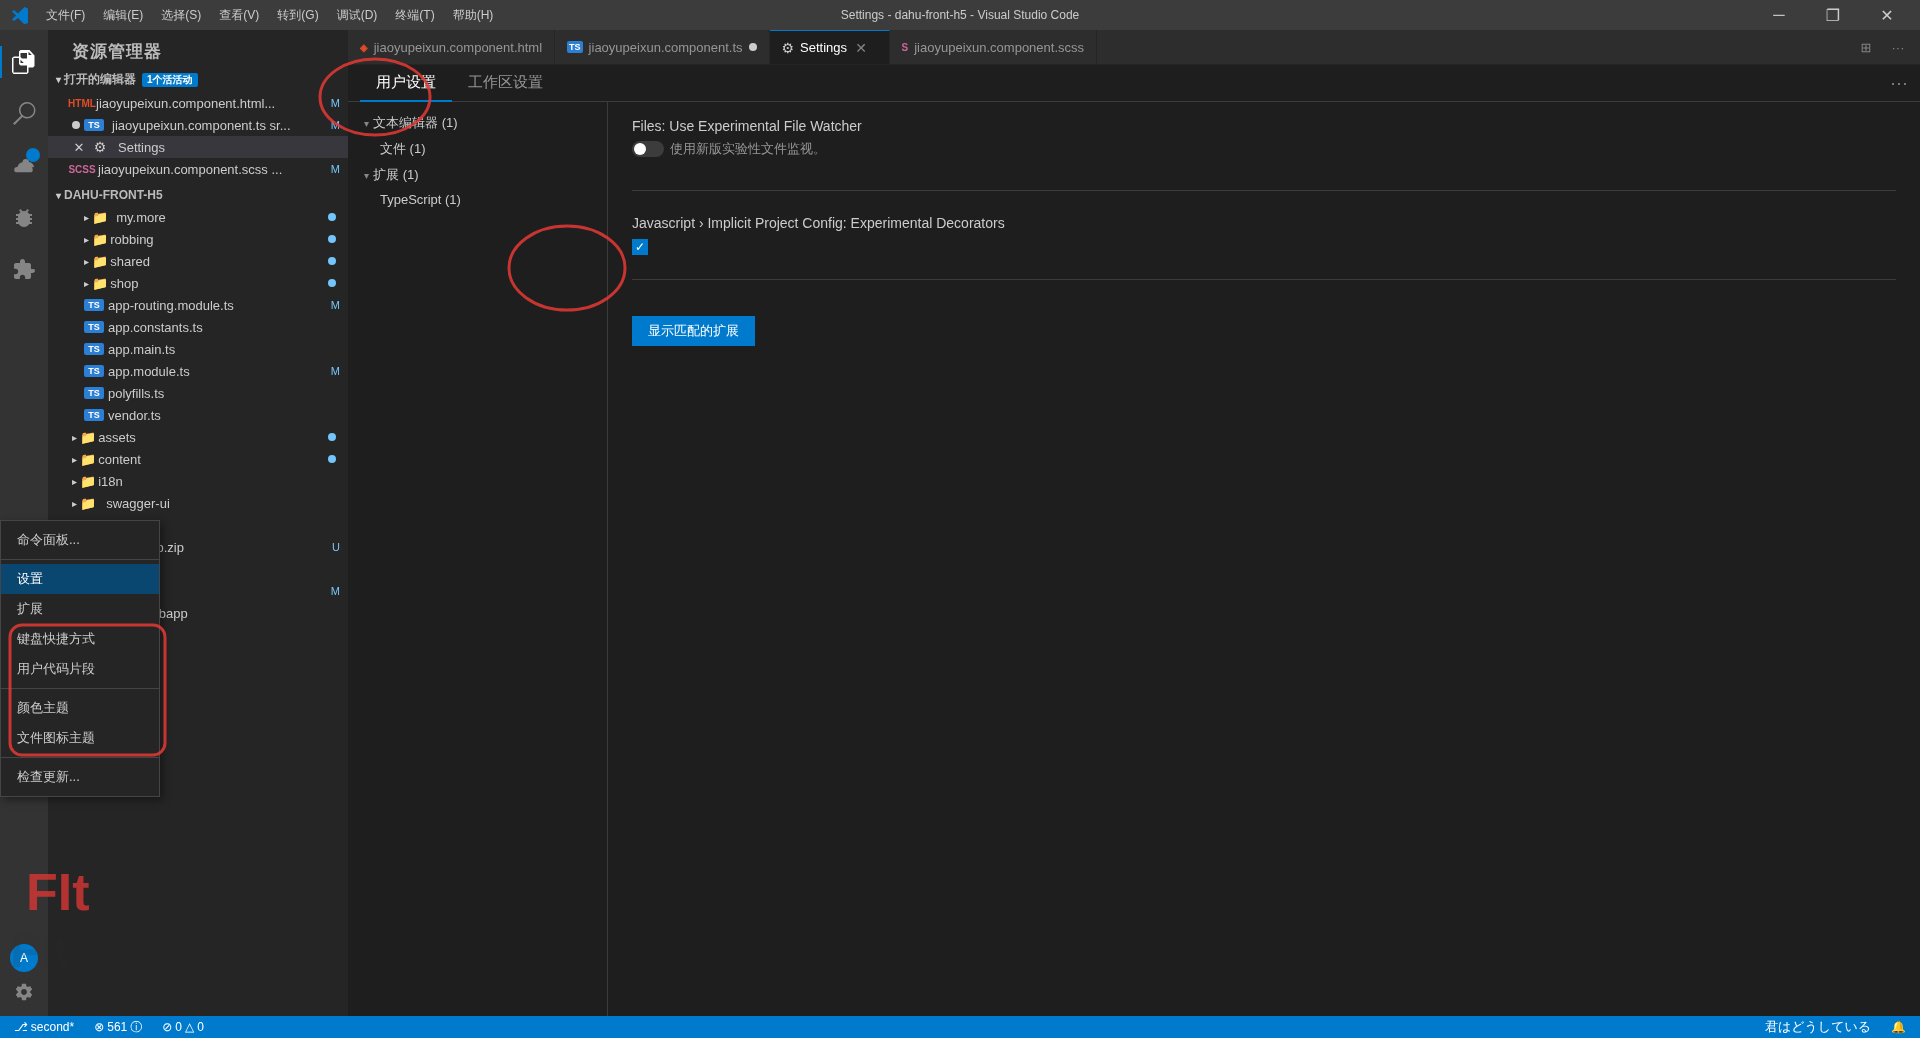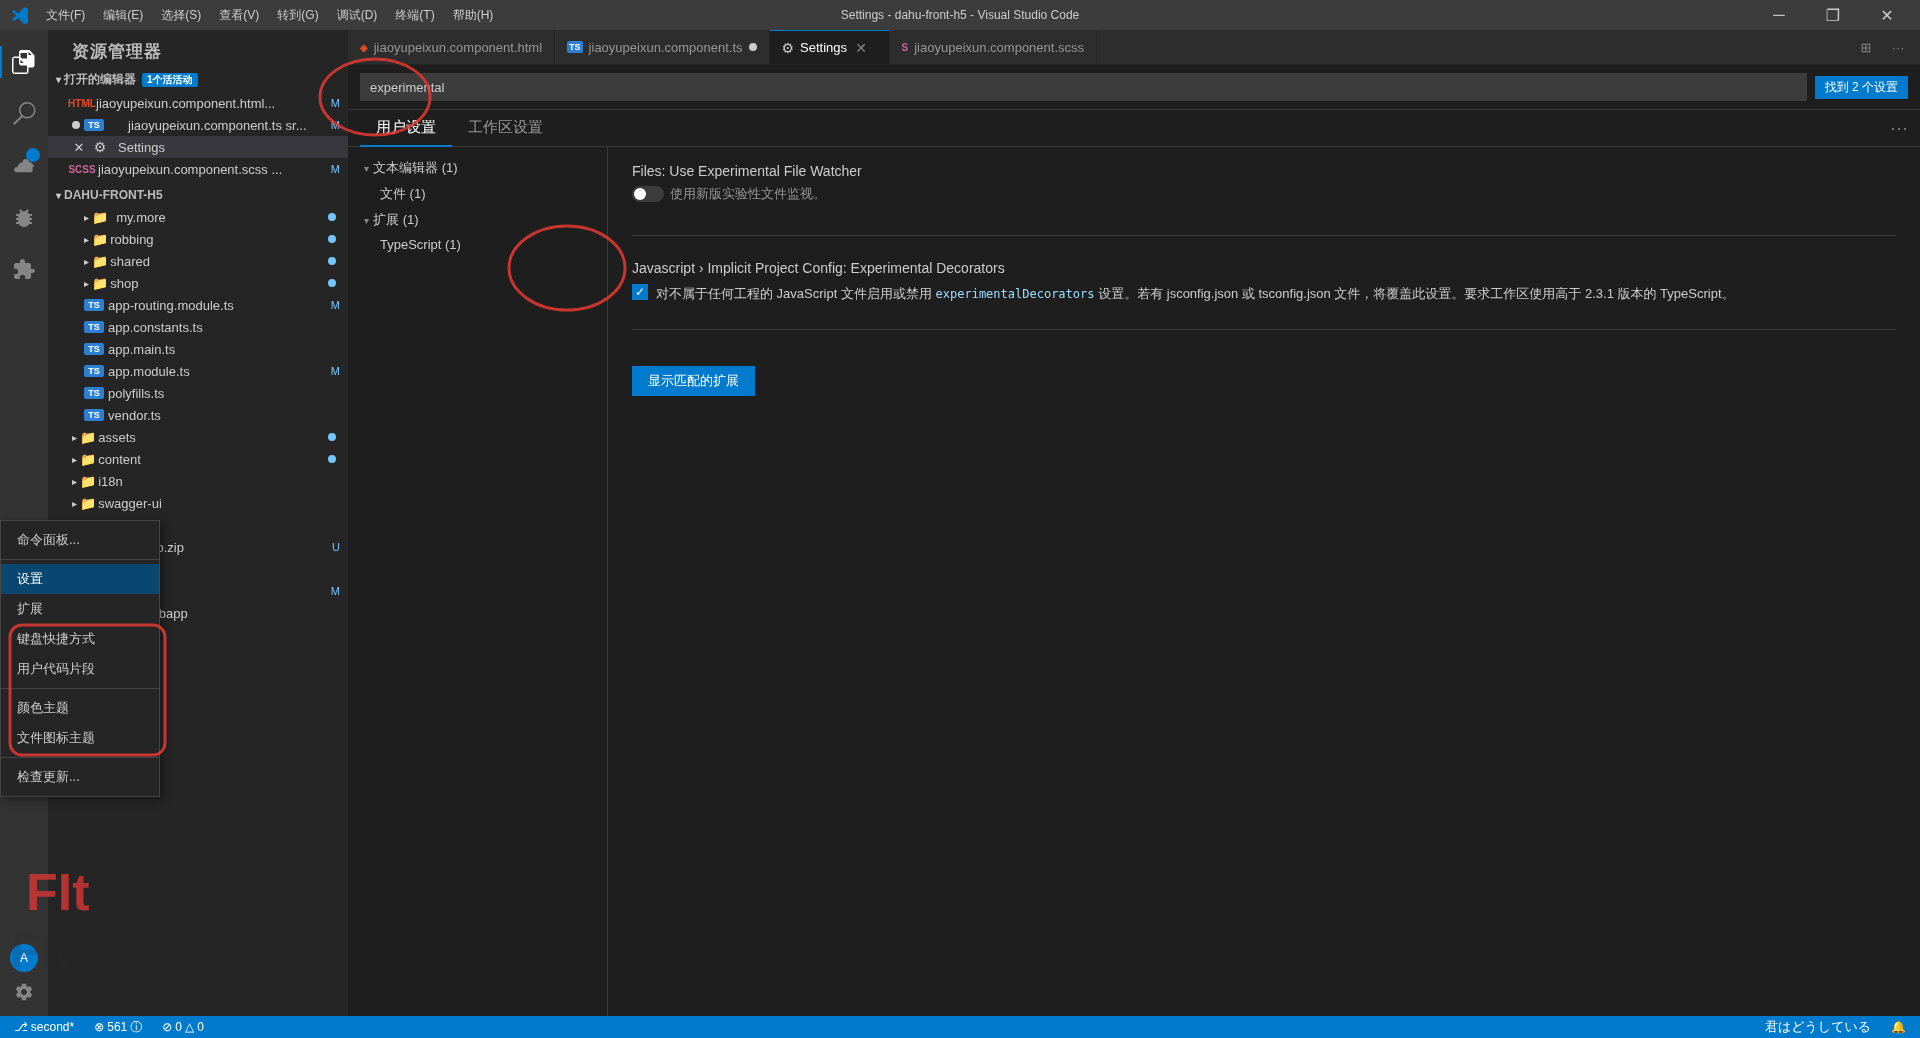--- a/index.html
+++ b/index.html
@@ -563,21 +563,21 @@
     </div>
 
     <div class="tree-item indent1">
       <span class="file-icon" style="color:#e34c26;font-size:10px;font-weight:bold;">HTML</span>
       <span>jiaoyupeixun.component.html...</span>
       <span class="badge-m">M</span>
     </div>
     <div class="tree-item indent1">
       <span style="width:8px;height:8px;border-radius:50%;background:#cccccc;margin-right:4px;flex-shrink:0;"></span>
       <span class="file-icon" style="color:white;background:#2b7fd4;font-size:9px;font-weight:bold;padding:1px 2px;border-radius:2px;">TS</span>
-      <span style="margin-left:20px;">jiaoyupeixun.component.ts sr...</span>
+      <span style="margin-left:4px;">jiaoyupeixun.component.ts sr...</span>
       <span class="badge-m">M</span>
     </div>
     <div class="tree-item active indent1">
       <span style="width:14px;height:14px;display:flex;align-items:center;justify-content:center;margin-right:4px;">✕</span>
       <span class="file-icon" style="color:#cccccc;font-size:14px;">⚙</span>
       <span style="margin-left:4px;">Settings</span>
     </div>
     <div class="tree-item indent1">
       <span class="file-icon" style="color:#cc6699;font-size:10px;font-weight:bold;">SCSS</span>
       <span style="margin-left:2px;">jiaoyupeixun.component.scss ...</span>
@@ -652,21 +652,21 @@
       <span class="badge-dot"></span>
     </div>
     <div class="tree-item indent1">
       <span class="folder-arrow">▸</span>
       <span>📁</span>
       <span style="margin-left:2px;">i18n</span>
     </div>
     <div class="tree-item indent1">
       <span class="folder-arrow">▸</span>
       <span>📁</span>
-      <span style="margin-left:2px;">swagger-ui</span>
+      <span style="margin-left:10px;">swagger-ui</span>
     </div>
     <div class="tree-item indent1">
       <span class="file-icon" style="color:#e34c26;font-size:10px;font-weight:bold;margin-right:4px;">◈</span>
       <span>404.html</span>
     </div>
     <div class="tree-item indent1">
       <span class="file-icon" style="margin-right:4px;">📦</span>
       <span>......11.8app.zip</span>
       <span class="badge-m" style="color:#73c6fb;">U</span>
     </div>
@@ -711,24 +711,20 @@
         <span>jiaoyupeixun.component.scss</span>
       </div>
       <div class="tabs-actions">
         <div class="tabs-action-btn" title="Split Editor">⊞</div>
         <div class="tabs-action-btn" title="More Actions">···</div>
       </div>
     </div>
 
     <div class="settings-container">
 
-      <div class="settings-search-bar">
-        <input class="settings-search-input" type="text" value="experimental" style="">
-        <div class="settings-search-result">找到 2 个设置</div>
-      </div>
 
       <div class="settings-tabs">
         <div class="settings-tab active">用户设置</div>
         <div class="settings-tab">工作区设置</div>
         <div class="settings-more-btn">···</div>
       </div>
 
       <div class="settings-body">
 
         <div class="settings-tree">
@@ -757,25 +753,20 @@
                 <div class="knob"></div>
               </div>
               <span>使用新版实验性文件监视。</span>
             </div>
           </div>
 
           <div class="settings-item">
             <div class="settings-item-title">Javascript › Implicit Project Config: Experimental Decorators</div>
             <div style="display:flex;align-items:flex-start;gap:8px;margin-top:8px;">
               <div class="checkbox-checked">✓</div>
-              <div class="settings-item-detail">
-                <span>对不属于任何工程的 JavaScript 文件启用或禁用</span>
-                <span class="code-inline">experimentalDecorators</span>
-                <span>设置。若有 jsconfig.json 或 tsconfig.json 文件，将覆盖此设置。要求工作区使用高于 2.3.1 版本的 TypeScript。</span>
-              </div>
             </div>
           </div>
 
           <div style="margin-top:16px;">
             <div class="show-ext-btn">显示匹配的扩展</div>
           </div>
 
         </div>
       </div>
     </div>

